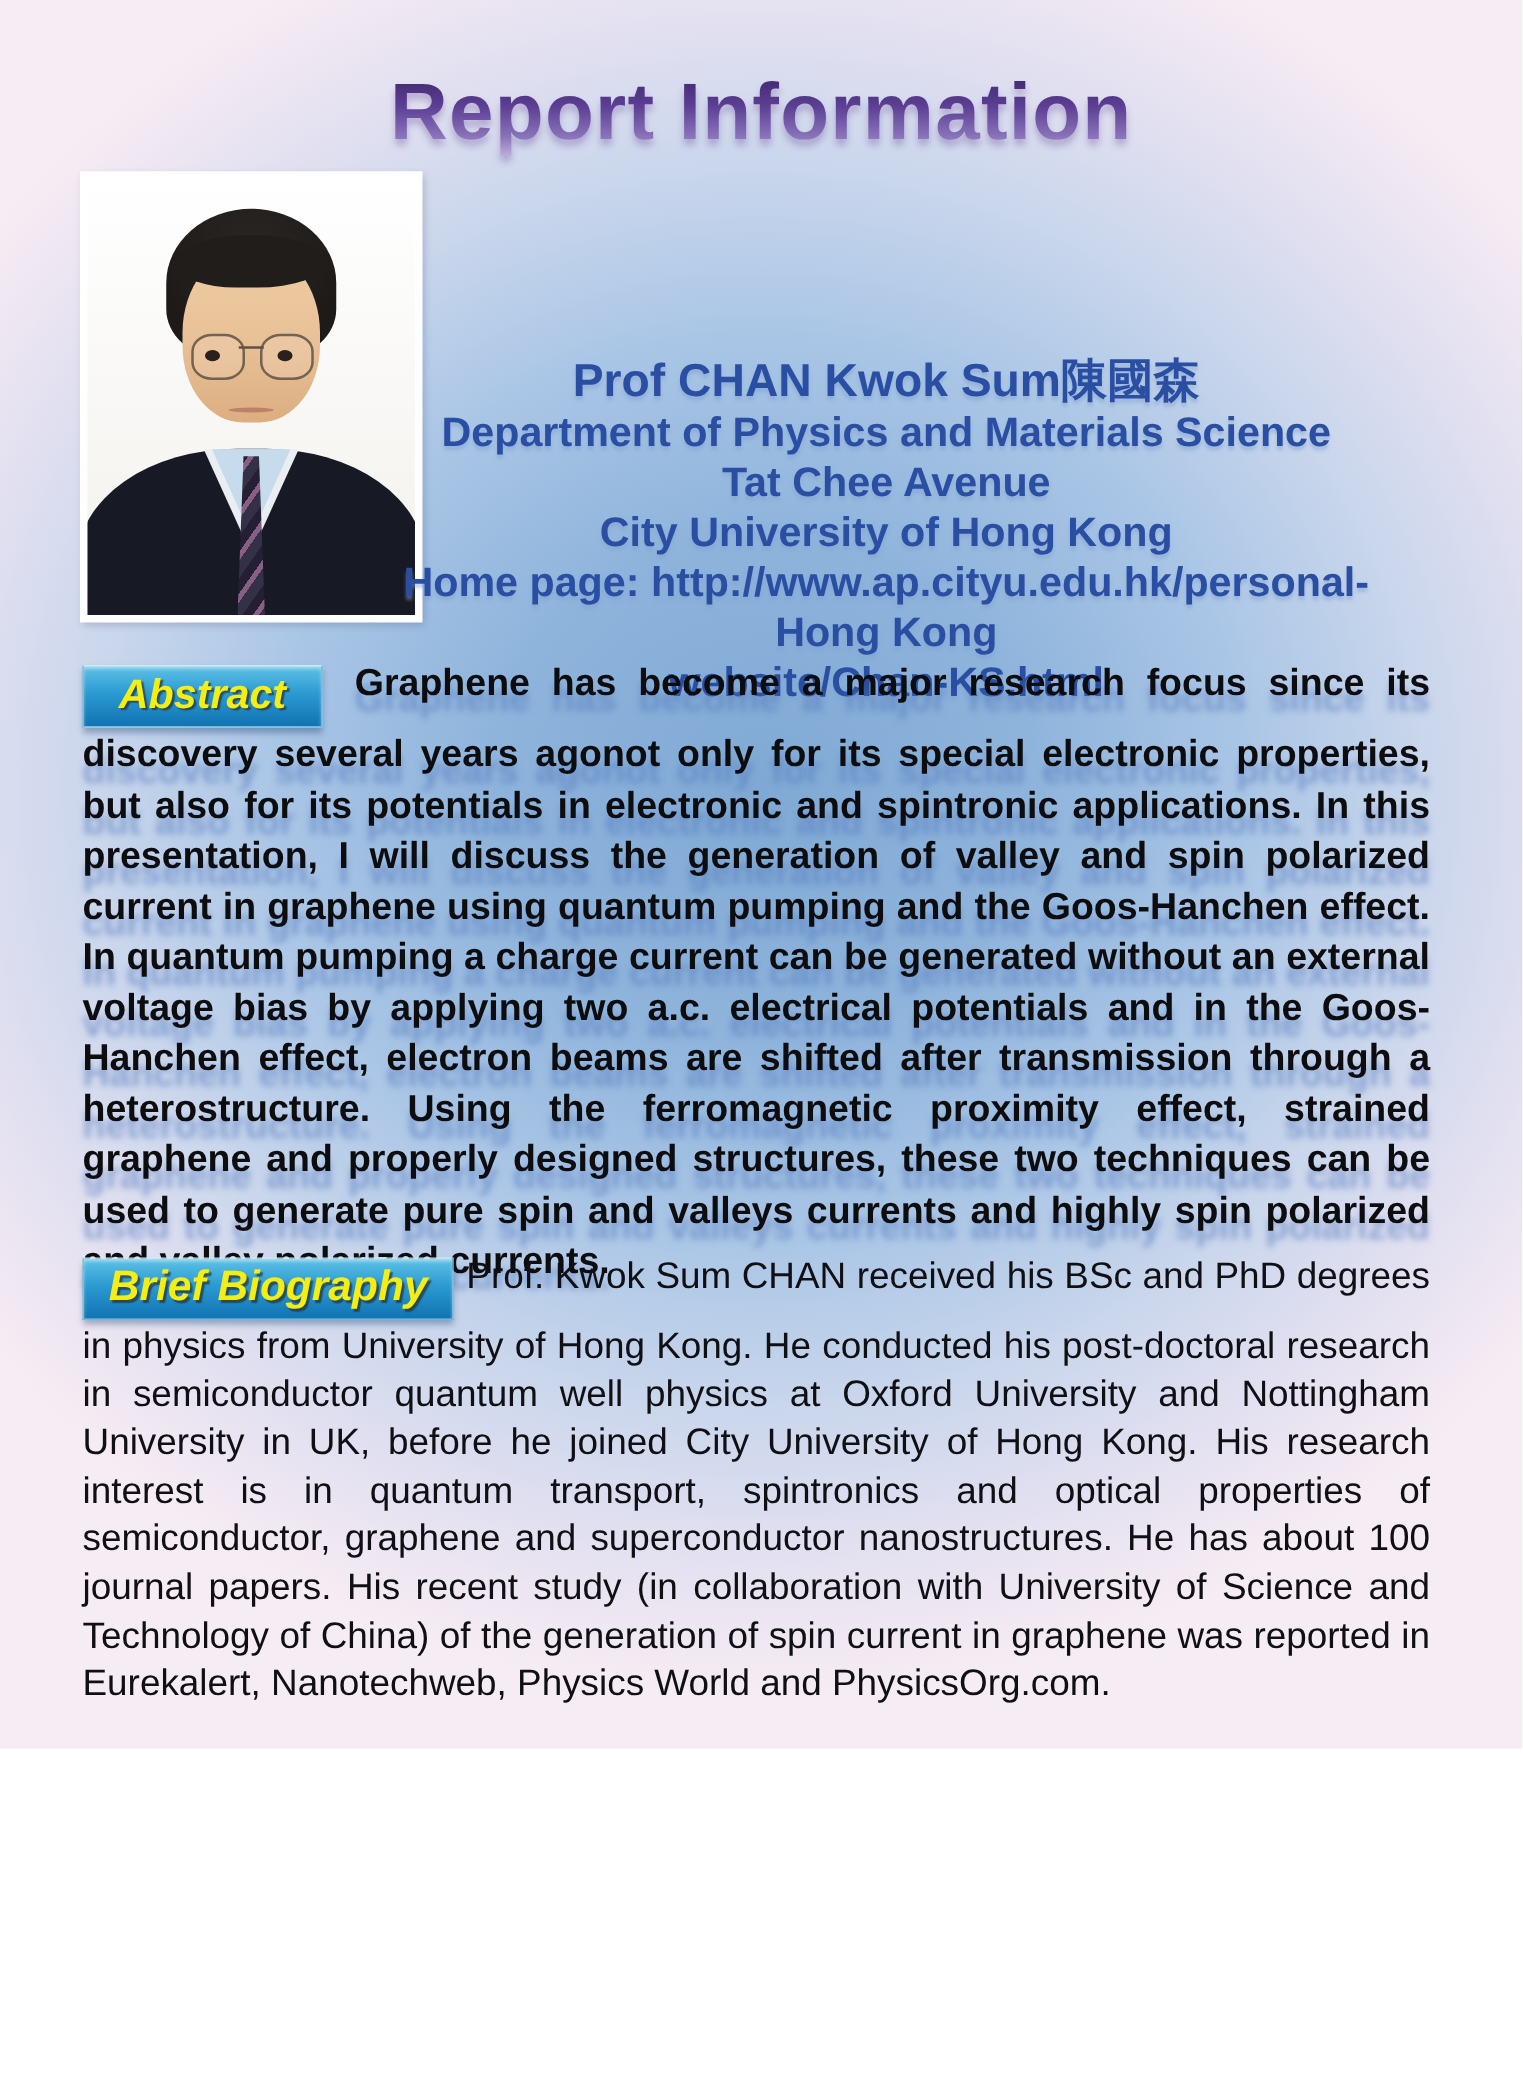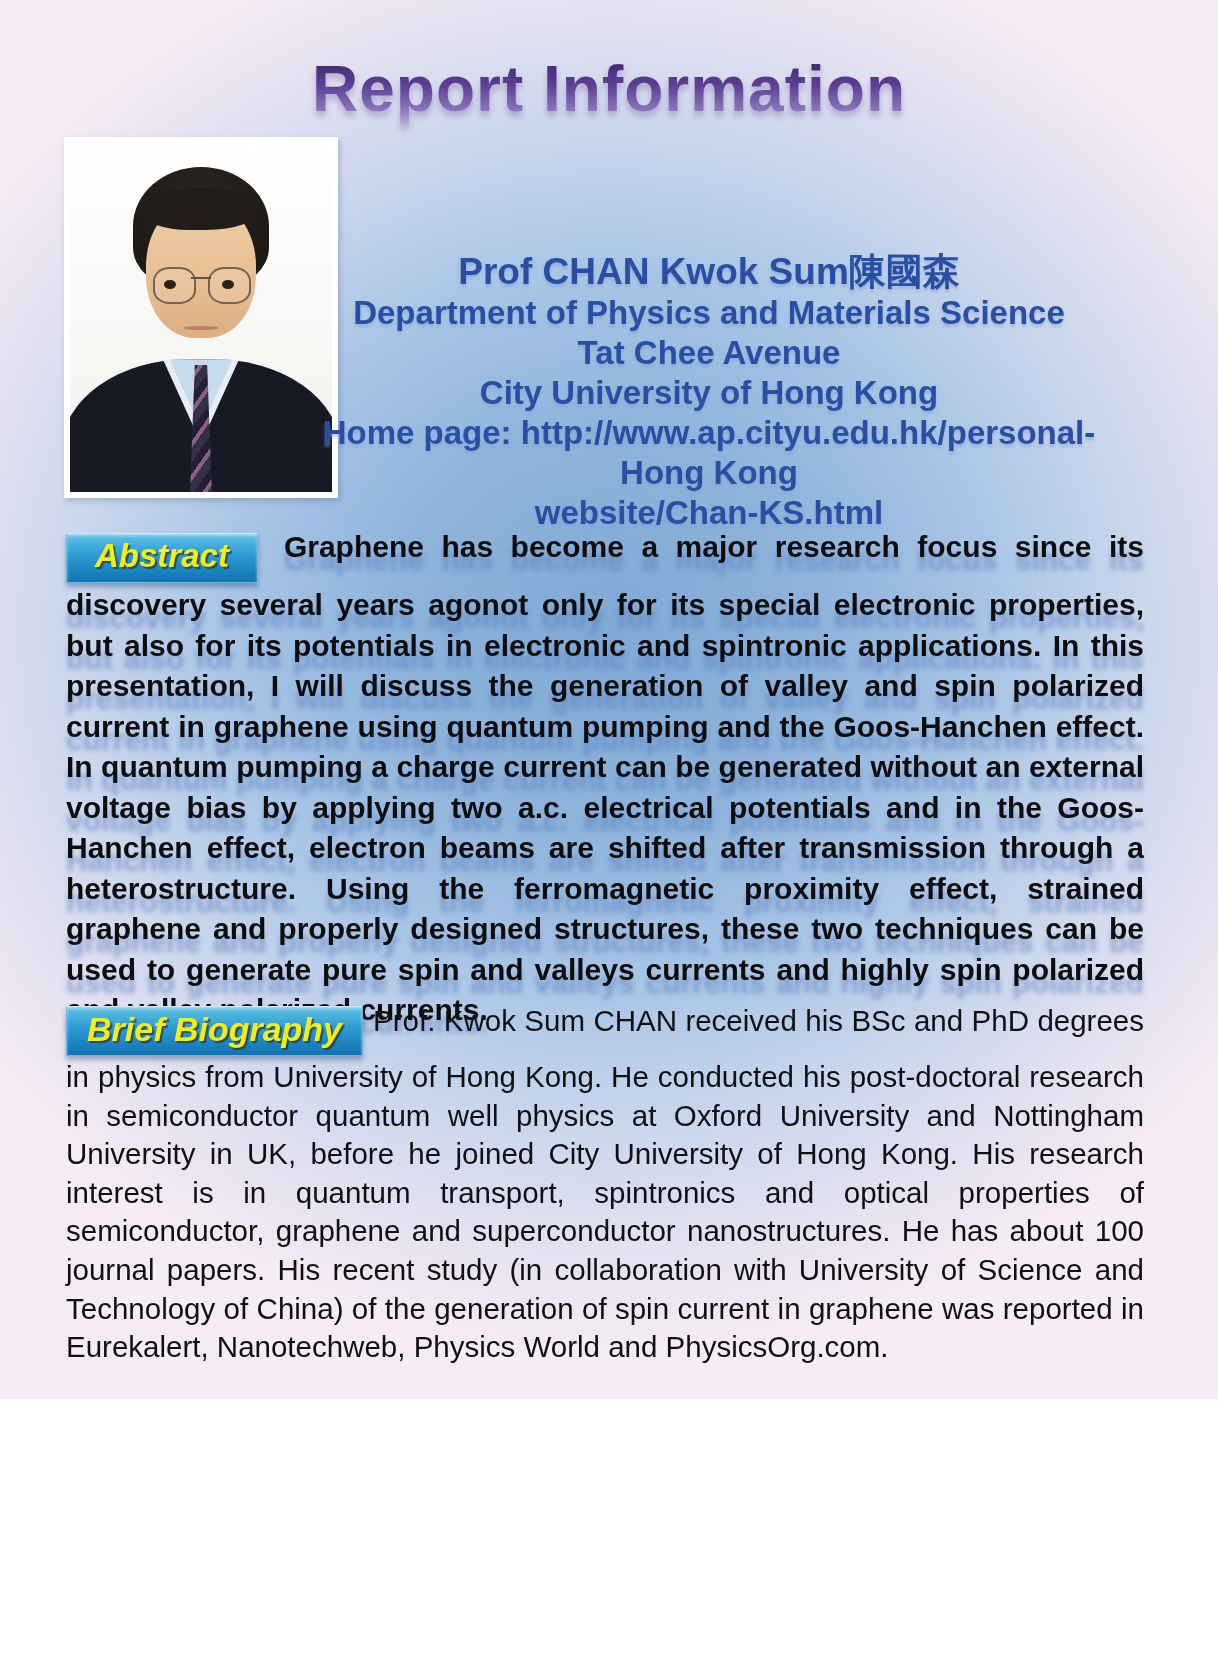--- a/index.html
+++ b/index.html
@@ -29,21 +29,21 @@
     font-size:47px;line-height:63px;
     text-shadow:2px 4px 3px rgba(115,30,45,0.5);
   }
   
   .speaker{
     position:absolute;top:251px;left:255px;right:55px;
     text-align:center;color:#2a4fa2;font-weight:bold;
     font-size:33px;line-height:40px;
     text-shadow:0 3px 3px rgba(130,160,210,0.55);
   }
-  .sp-name{font-size:37px;line-height:42px;}
+  .sp-name{font-size:37px;line-height:42px;margin-top:33px;}
   
   .photo{
     position:absolute;left:64px;top:137px;width:274px;height:361px;
     background:#ffffff;padding:6px;box-sizing:border-box;
     box-shadow:2px 3px 6px rgba(60,70,110,0.25);
   }
   .portrait{position:relative;width:100%;height:100%;
     background:linear-gradient(180deg,#ffffff 0%,#f6f5f2 70%,#efeeea 100%);overflow:hidden;}
   .hair{position:absolute;left:24%;top:7%;width:52%;height:34%;
     background:radial-gradient(circle at 50% 30%,#2b2724 0%,#1d1a17 70%);

